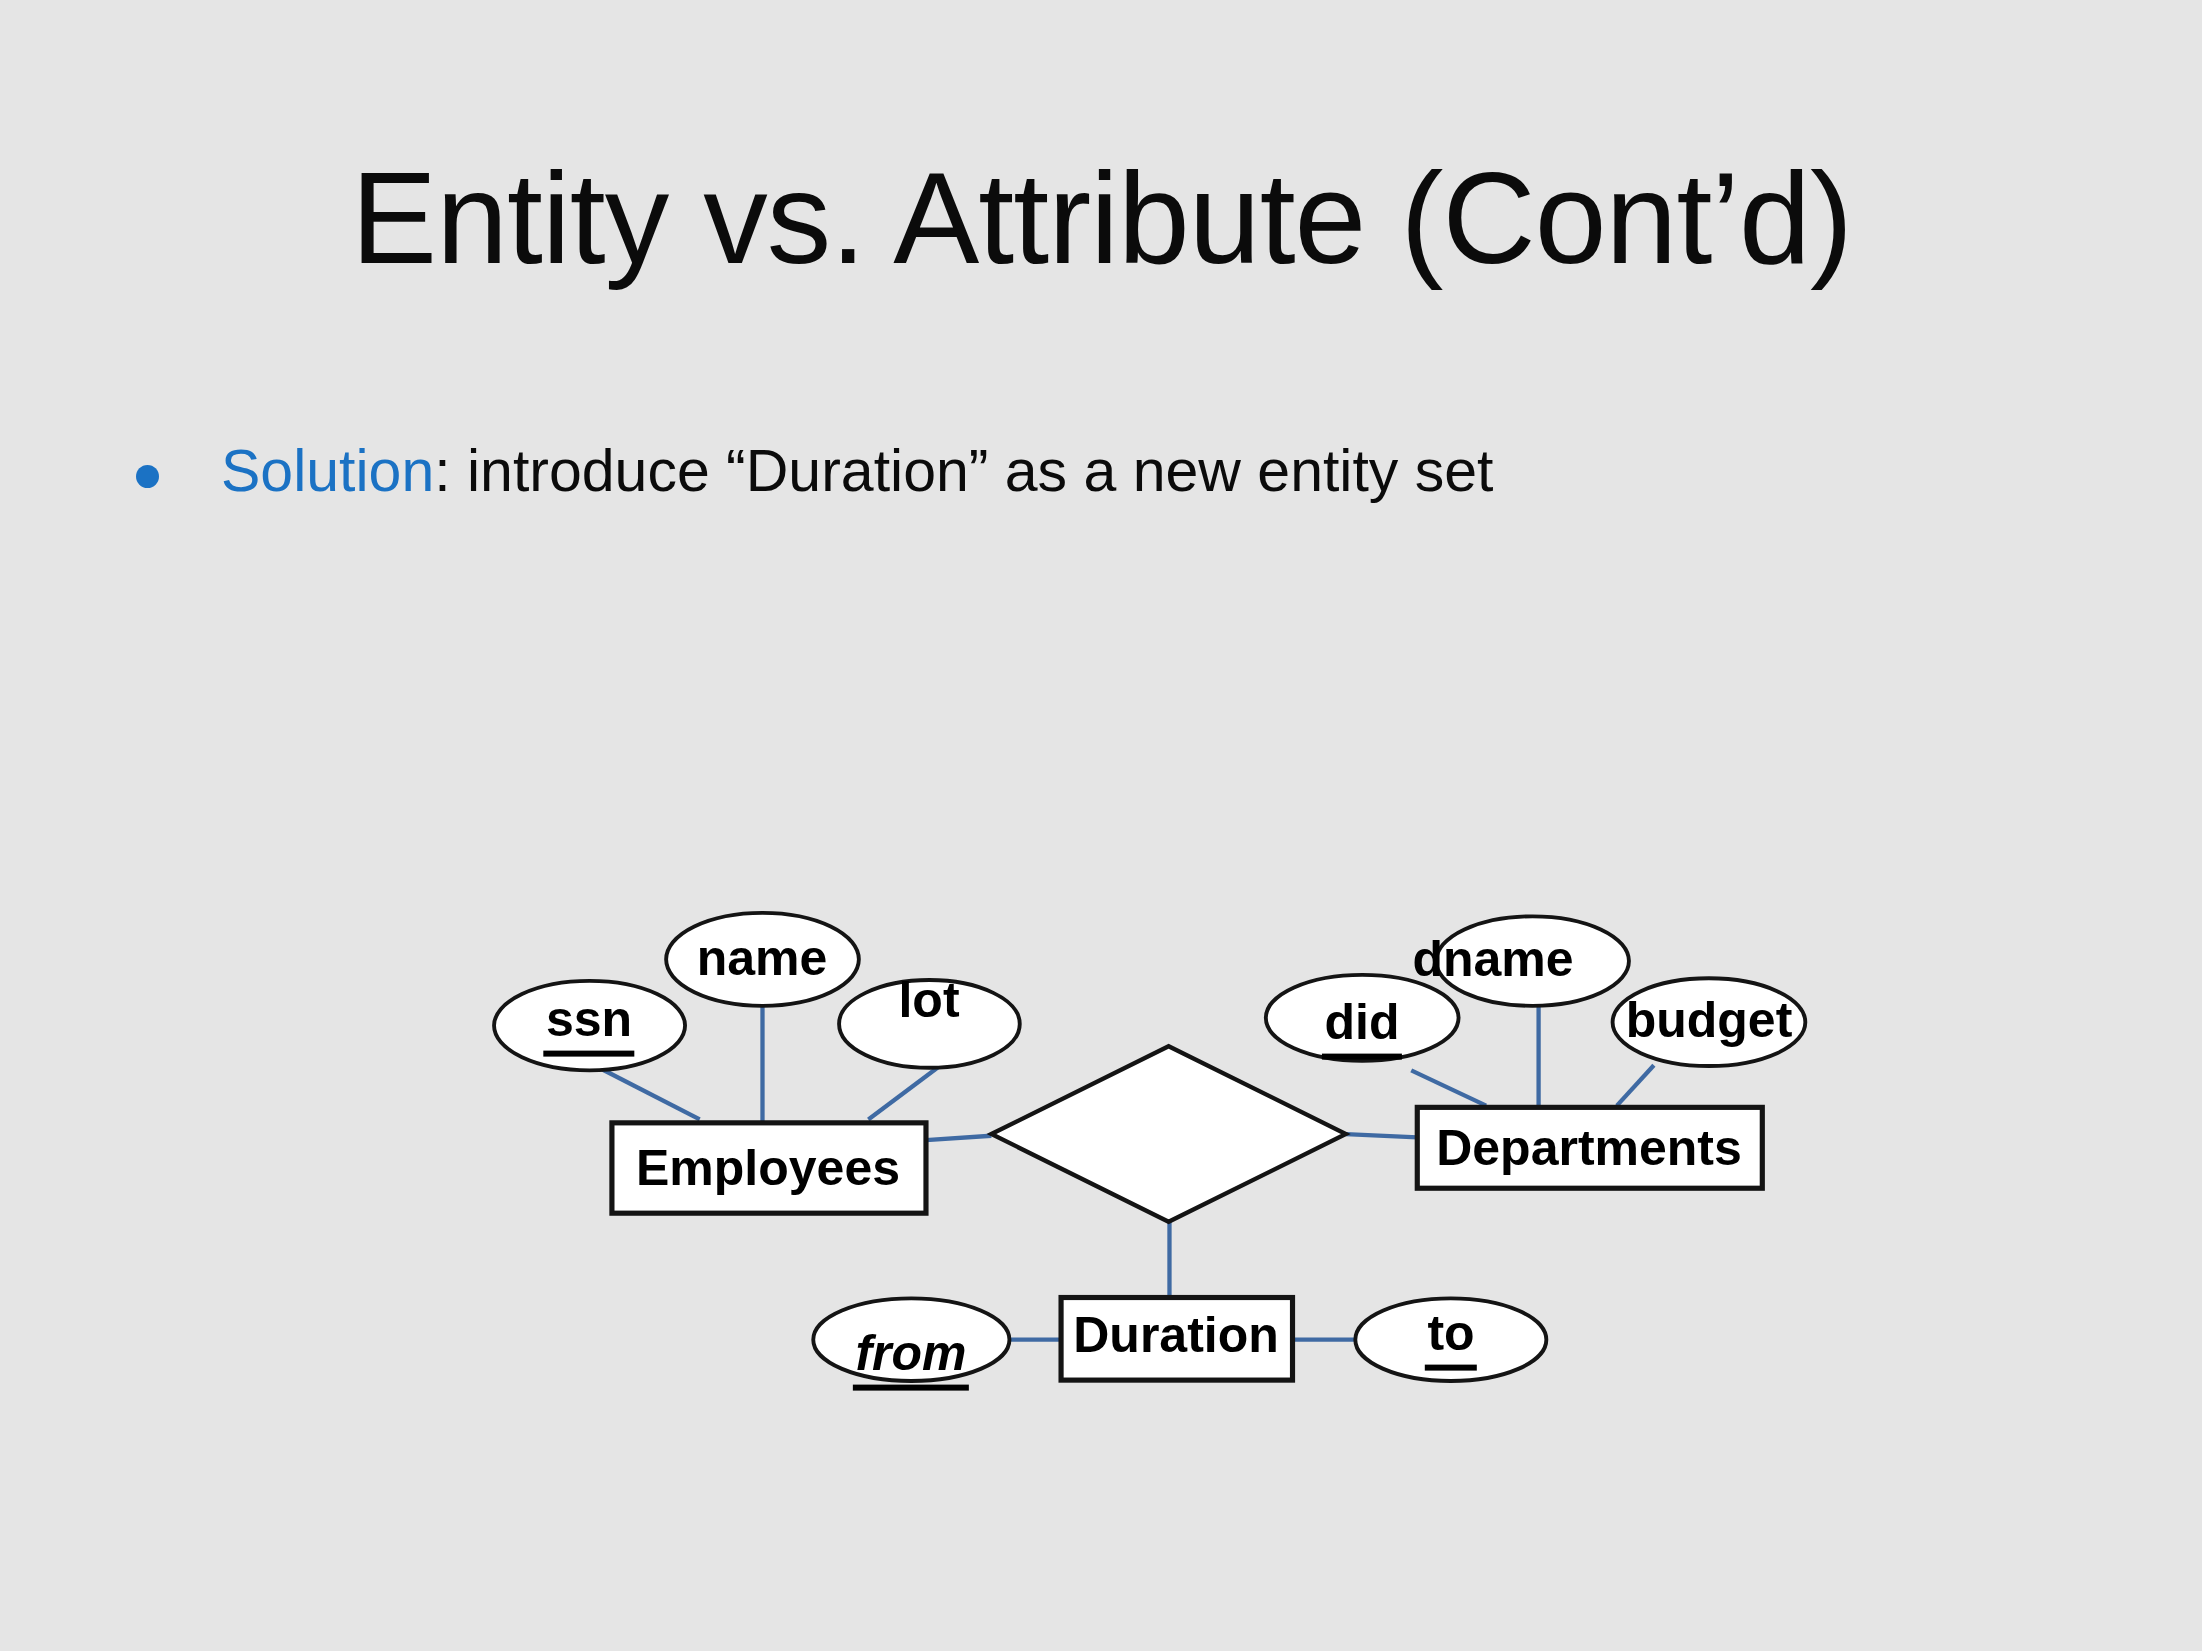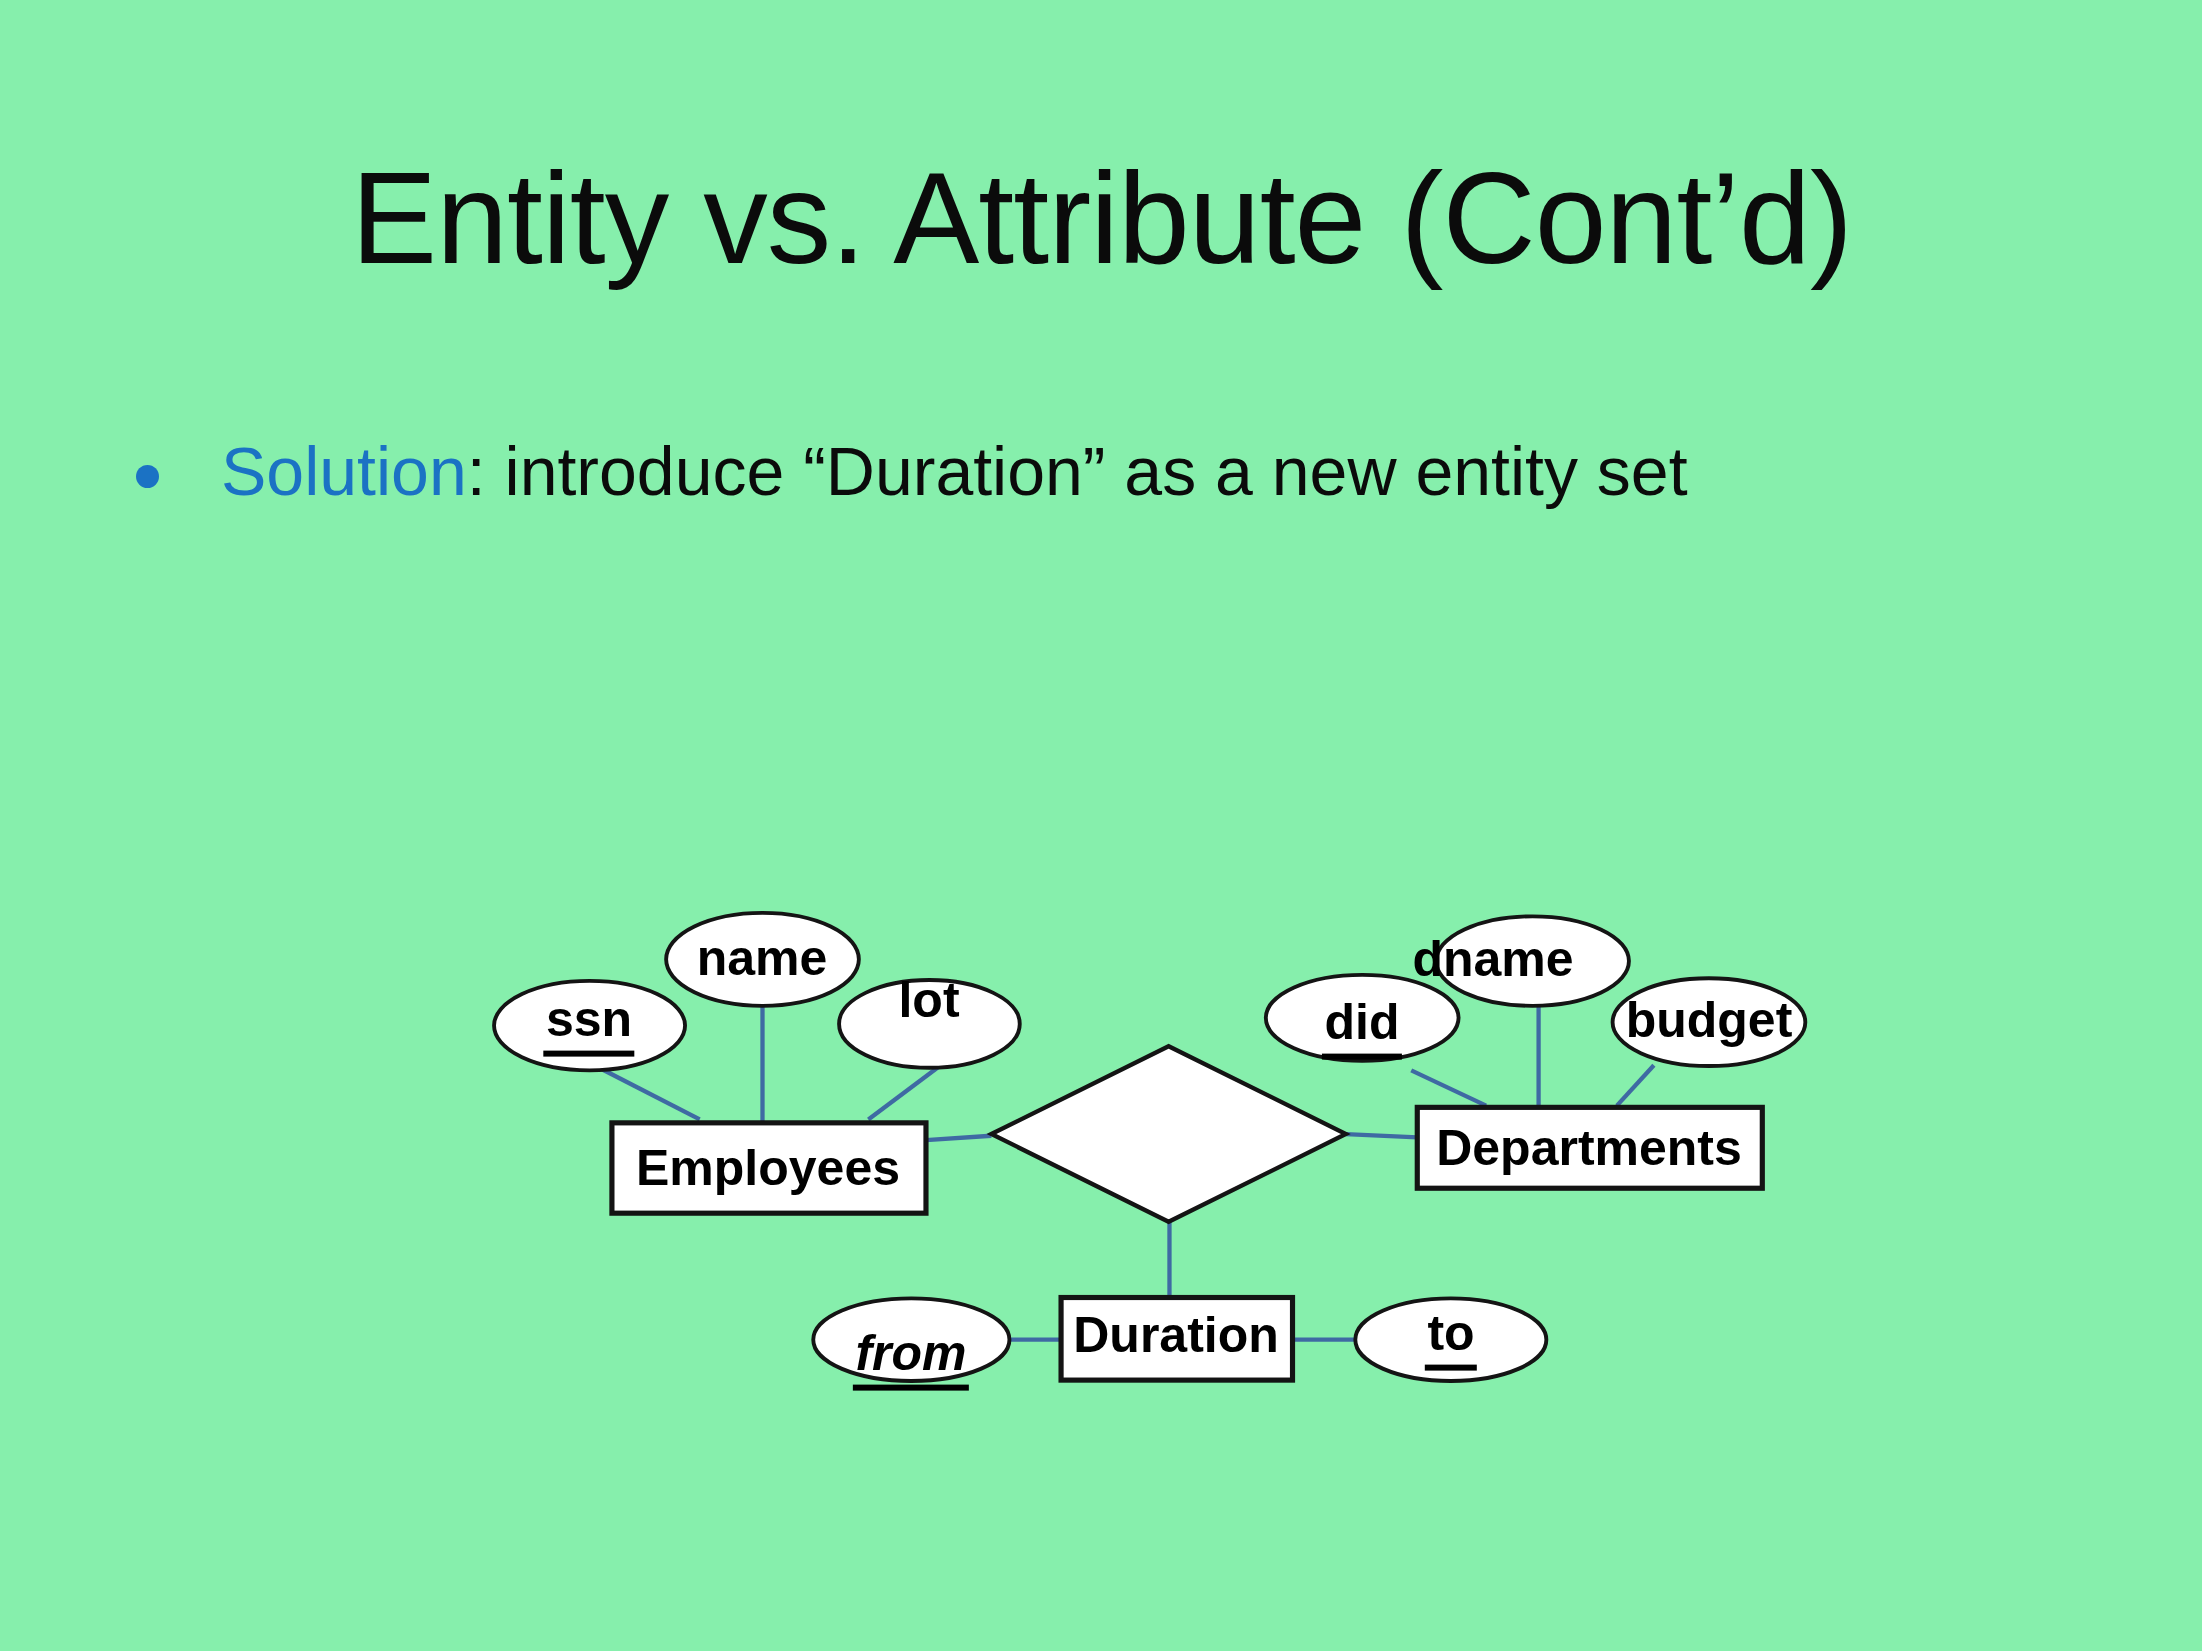--- a/index.html
+++ b/index.html
@@ -4,21 +4,21 @@
 <style>
   html, body {
     margin: 0;
     padding: 0;
     background: #ffffff;
   }
   .slide {
     position: relative;
     width: 2203px;
     height: 1652px;
-    background: #86efac;
+    background: #e5e5e5;
     overflow: hidden;
     font-family: "Liberation Sans", "DejaVu Sans", sans-serif;
   }
   .title {
     position: absolute;
     top: 141px;
     left: 0;
     width: 2203px;
     text-align: center;
     font-size: 129px;
@@ -35,21 +35,21 @@
     width: 23px;
     height: 23px;
     border-radius: 50%;
     background: #1b72c4;
   }
   .bullet-text {
     position: absolute;
     left: 221px;
     top: 390px;
     width: 1635px;
-    font-size: 68px;
+    font-size: 59px;
     line-height: 163px;
     color: #0b0b0b;
   }
   .bullet-text .hl {
     color: #1b72c4;
   }
   svg.diagram {
     position: absolute;
     left: 0;
     top: 0;

